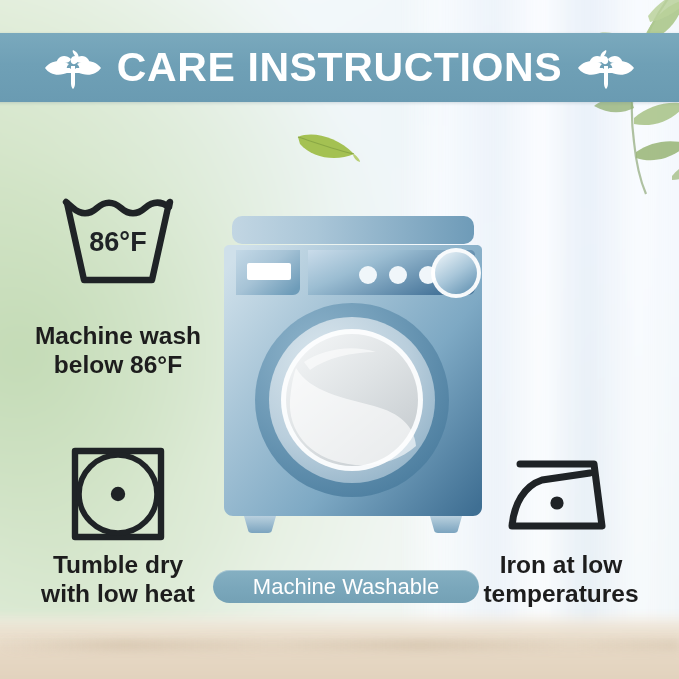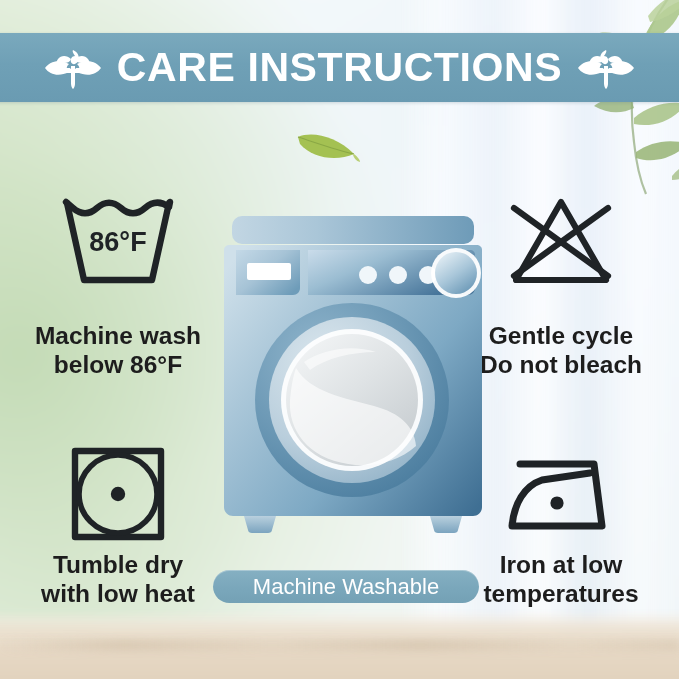--- a/index.html
+++ b/index.html
@@ -262,31 +262,20 @@
       <g fill="none" stroke="#1f2326" stroke-width="6.4" stroke-linecap="round" stroke-linejoin="round">
         <path d="M7 6 L14 12 C22 19 30 19 38 12 C46 5 54 5 62 12 C70 19 78 19 86 12 C94 5 102 5 110 11 L111 6"></path>
         <path d="M8 7 L25 84 L93 84 L110 7"></path>
       </g>
       <text x="59" y="55" text-anchor="middle" font-family="Liberation Sans, sans-serif" font-size="27" font-weight="bold" fill="#1f2326">86°F</text>
     </svg>
     <div class="cell-label">Machine wash
 below 86°F</div>
   </div>
 
-  <div class="cell right row1">
-    <svg class="symbol" viewBox="0 0 118 92">
-      <g fill="none" stroke="#1f2326" stroke-width="6.2" stroke-linecap="round" stroke-linejoin="round">
-        <path d="M59 6 L104 84 L14 84 Z"></path>
-        <path d="M12 12 L106 80"></path>
-        <path d="M106 12 L12 80"></path>
-      </g>
-    </svg>
-    <div class="cell-label">Gentle cycle
-Do not bleach</div>
-  </div>
 
   <div class="cell left row2">
     <svg class="symbol tall" viewBox="0 0 118 96">
       <rect x="16" y="5" width="86" height="86" fill="none" stroke="#1f2326" stroke-width="6.4" stroke-linejoin="round"></rect>
       <circle cx="59" cy="48" r="39" fill="none" stroke="#1f2326" stroke-width="5.6"></circle>
       <circle cx="59" cy="48" r="7.2" fill="#1f2326"></circle>
     </svg>
     <div class="cell-label">Tumble dry
 with low heat</div>
   </div>

